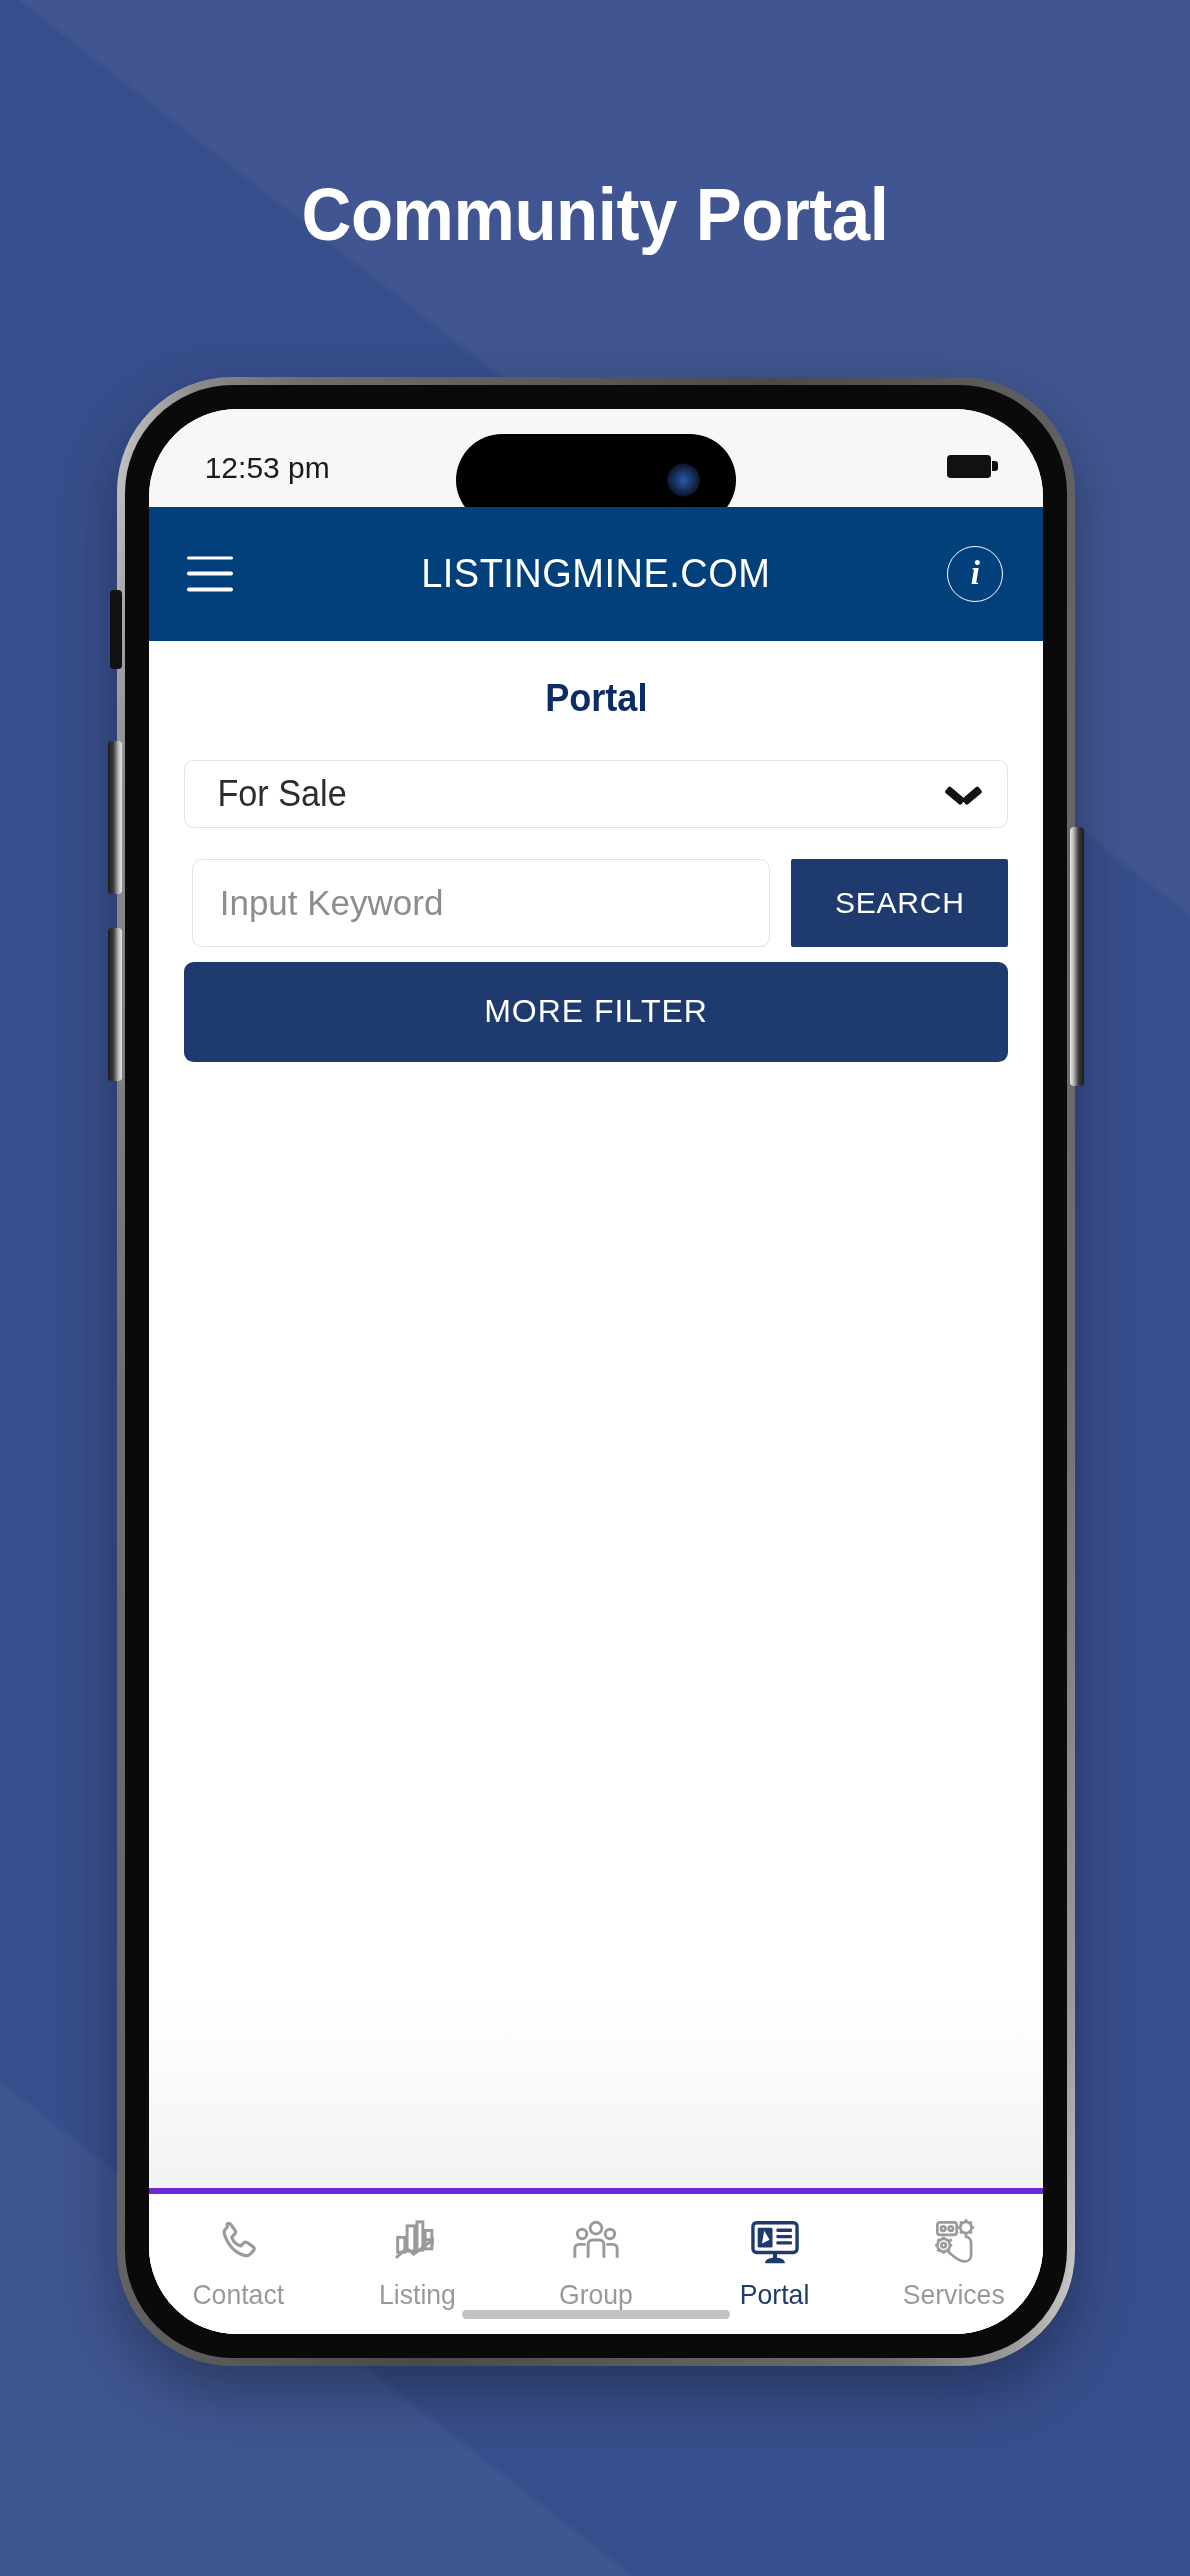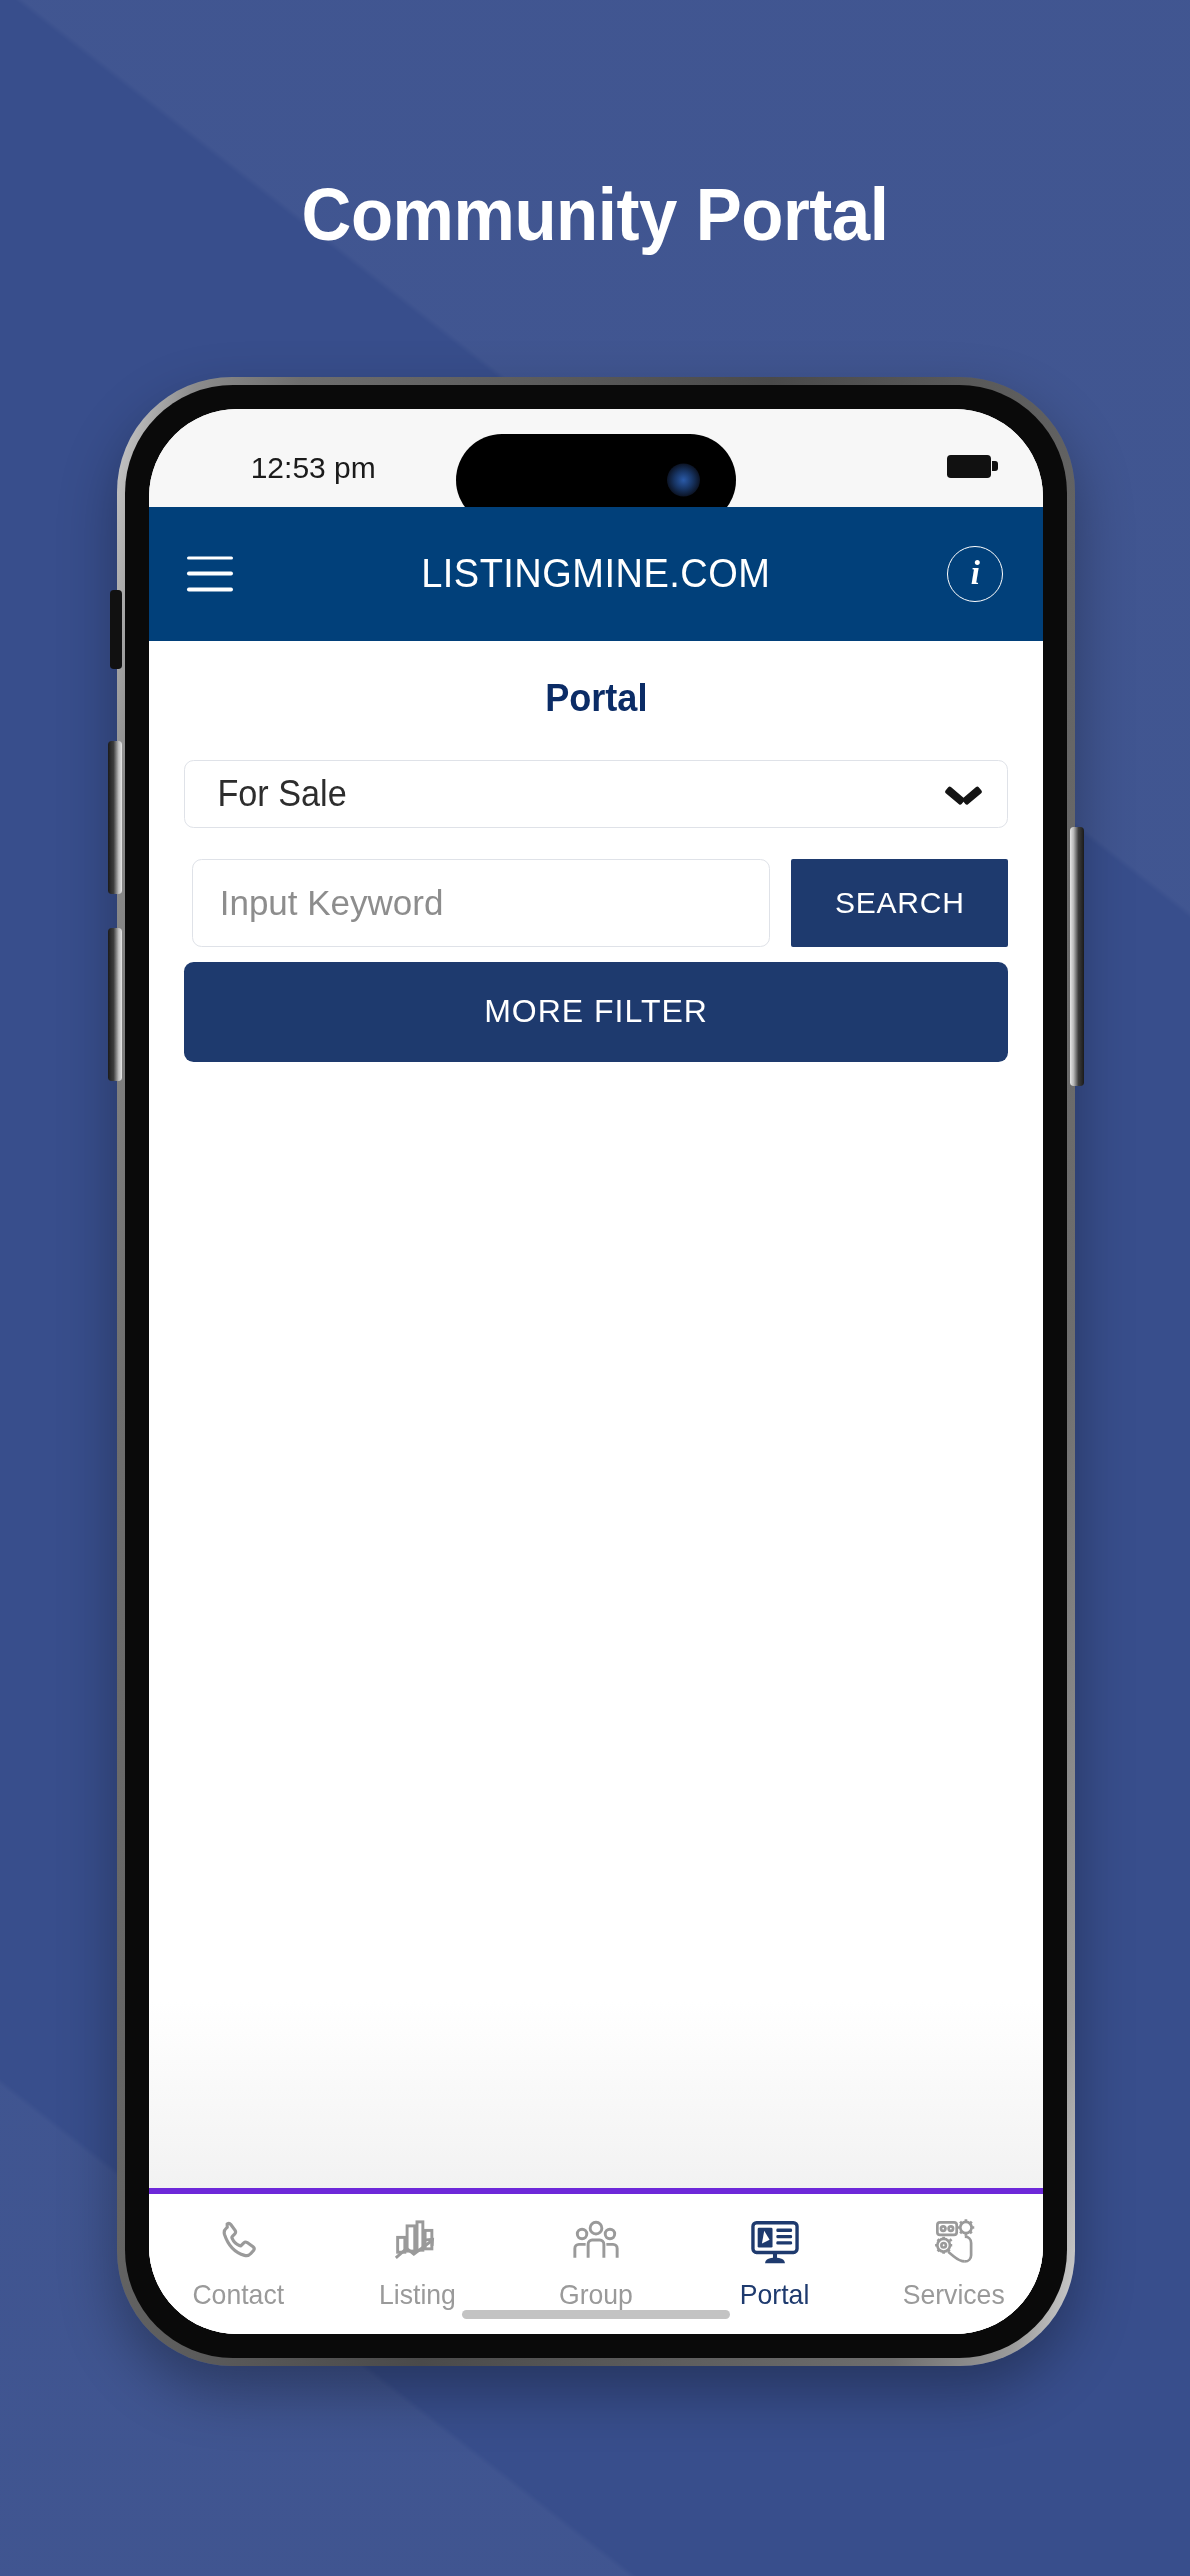--- a/index.html
+++ b/index.html
@@ -101,21 +101,20 @@
     display: flex;
     align-items: center;
   }
   .status-time {
     position: absolute;
     left: 56px;
     top: 42px;
     font-size: 30px;
     color: #1b1b1b;
     font-family: "Liberation Sans", sans-serif;
-    margin-left: 46px;
   }
   .dynamic-island {
     position: absolute;
     left: 50%;
     transform: translateX(-50%);
     top: 25px;
     width: 280px;
     height: 92px;
     background: #000;
     border-radius: 48px;

